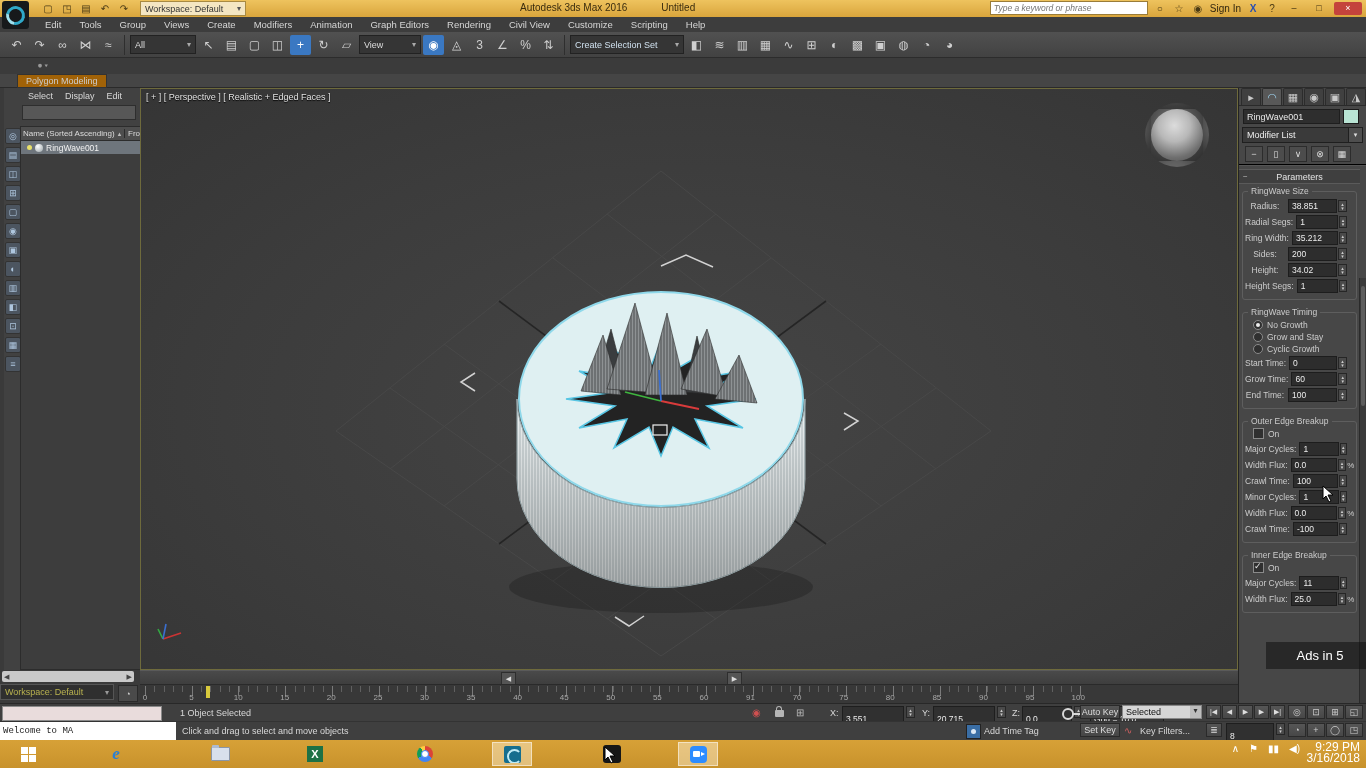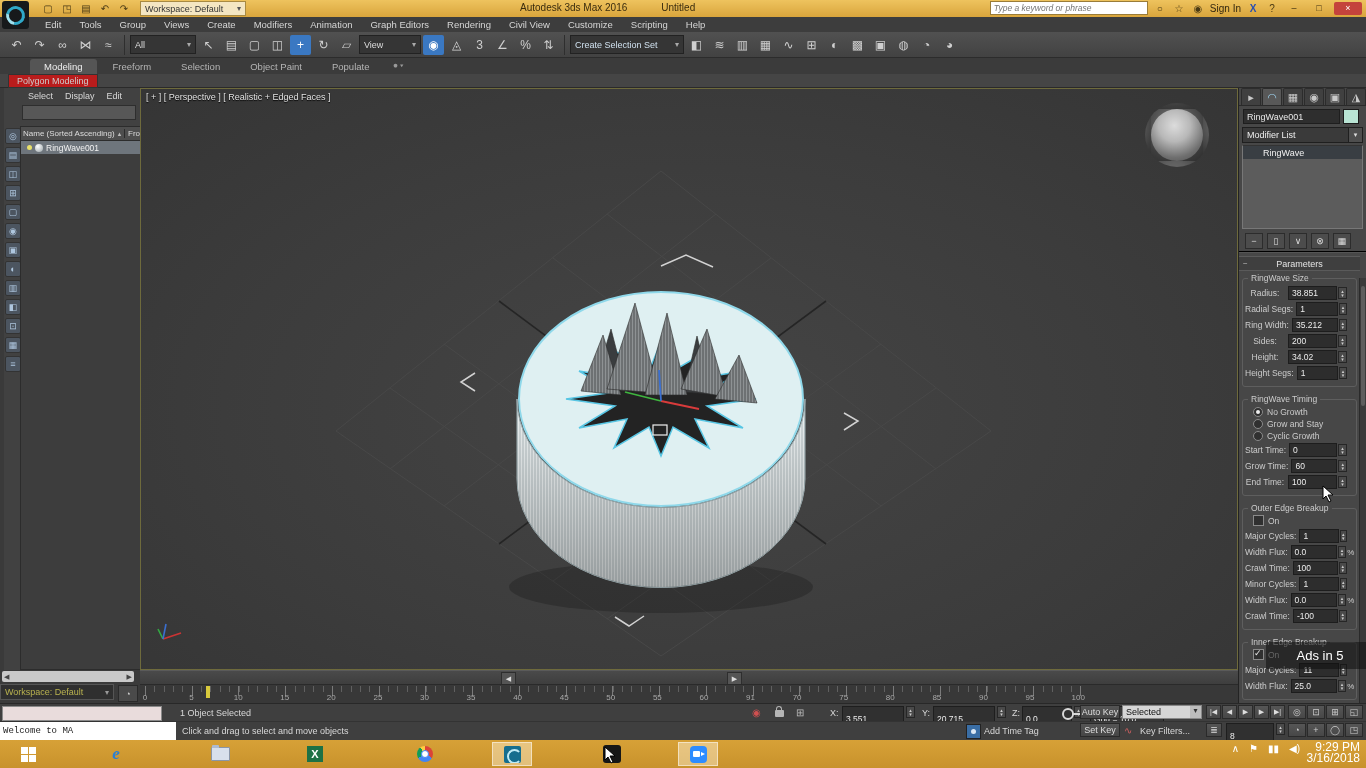--- a/index.html
+++ b/index.html
@@ -40,21 +40,21 @@
     padding:0 4px;color:#ddd;font-size:9px}
   .tsel::after{content:"▾";margin-left:auto;padding-left:5px;color:#aaa;font-size:8px}
   
   #ribbontabs{position:absolute;left:0;top:58px;width:1366px;height:16px;background:#3b3b3b;
     display:flex;align-items:flex-end;padding-left:30px;box-sizing:border-box;gap:2px}
   .rtab{padding:2px 14px;color:#b5b5b5;font-size:9.5px}
   .rtab.active{background:#555;color:#eee;border-radius:3px 3px 0 0}
   .rext{color:#999;font-size:8px;margin-left:8px;align-self:center}
   #ribbonsub{position:absolute;left:0;top:74px;width:1366px;height:14px;background:#454545;
     border-bottom:1px solid #2a2a2a;display:flex;align-items:center;box-sizing:border-box}
-  .rsub{background:#b91c1c;color:#ccc;font-size:9px;padding:1px 8px;margin-left:8px;border:1px solid #333}
+  .rsub{background:#a16207;color:#ccc;font-size:9px;padding:1px 8px;margin-left:17px;border:1px solid #333}
   
   #leftpanel{position:absolute;left:4px;top:88px;width:140px;height:582px;background:#414141;
     border-right:1px solid #252525;box-sizing:border-box}
   #expmenus{display:flex;gap:4px;padding:3px 4px 2px 20px}
   .emitem{color:#d8d8d8;font-size:9px;padding:0 4px}
   #expsearch{margin:2px 2px 2px 18px;width:112px;height:13px;background:#575757;border:1px solid #2e2e2e}
   #sidestrip{position:absolute;left:0;top:38px;width:16px;bottom:0;display:flex;flex-direction:column;gap:3px;padding-top:2px}
   .sicon{width:14px;height:14px;margin-left:1px;background:#4c5560;border:1px solid #333;border-radius:2px;
     color:#aec6de;font-size:9px;display:flex;align-items:center;justify-content:center}
   #explist{position:absolute;left:16px;top:38px;right:0;bottom:0;background:#3d3d3d;border:1px solid #2c2c2c}
@@ -296,28 +296,20 @@
       <span class="tbtn">◐</span>
       <span class="tbtn">▩</span>
       <span class="tbtn">▣</span>
       <span class="tbtn">◍</span>
       <span class="tbtn">◔</span>
       <span class="tbtn">◕</span>
     </span>
 </div>
 
 <div id="ribbontabs">
-  <span style="display:flex;gap:2px;align-items:flex-end">
-
-  <span class="rtab active">Modeling</span>
-      <span class="rtab">Freeform</span>
-      <span class="rtab">Selection</span>
-      <span class="rtab">Object Paint</span>
-      <span class="rtab">Populate</span>
-    </span>
   <span class="rext">⏺ ▾</span>
 </div>
 <div id="ribbonsub">
   <span class="rsub">Polygon Modeling</span>
 </div>
 
 <div id="leftpanel">
   <div id="expmenus">
 
   <span class="emitem">Select</span>
@@ -442,23 +434,20 @@
       <span class="cptab">◮</span>
     </div>
   <div class="nameline">
     <span id="objname">RingWave001</span>
     <span id="objcolor"></span>
   </div>
   <div class="modlist">
     <span>Modifier List</span>
     <span class="arrow">▾</span>
   </div>
-  <div id="stackbox">
-    <div class="stackitem">RingWave</div>
-  </div>
   <div id="stackbtns">
 
   <span class="stkbtn">−</span>
       <span class="stkbtn">▯</span>
       <span class="stkbtn">∨</span>
       <span class="stkbtn">⊗</span>
       <span class="stkbtn">▦</span>
     </div>
 
   <div id="rollout">

